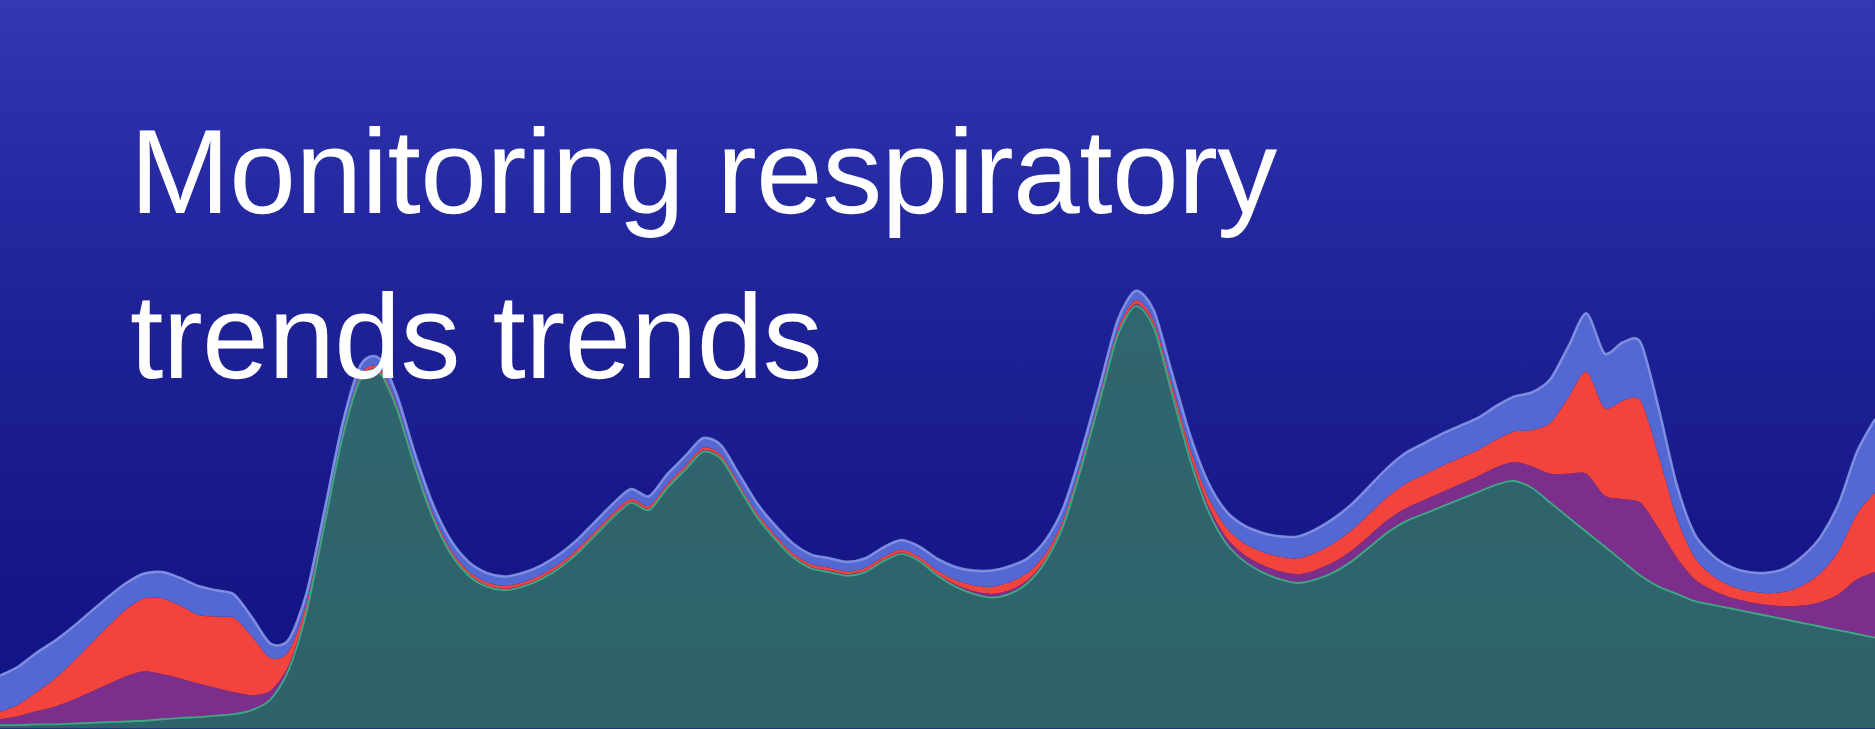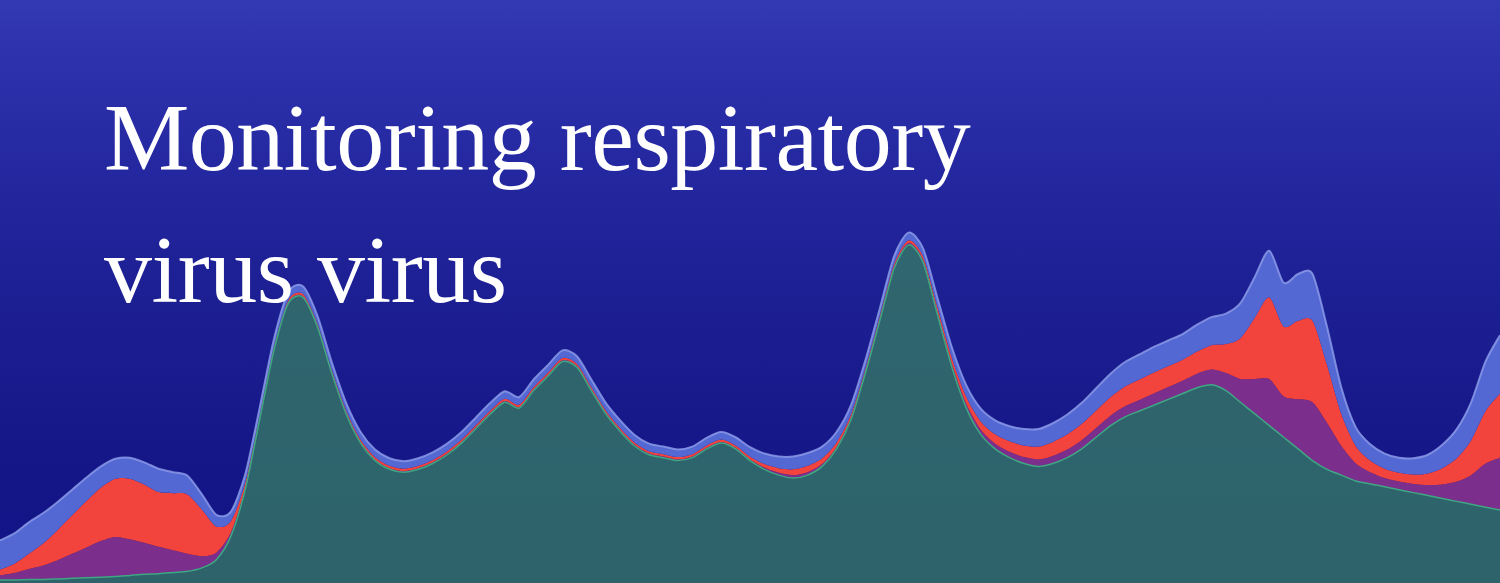--- a/index.html
+++ b/index.html
@@ -45,21 +45,20 @@
     z-index: 5;
   }
   .title-line {
     display: block;
     color: #ffffff;
     font-size: 96px;
     line-height: 1.38;
     font-weight: 300;
     letter-spacing: -0.5px;
     white-space: nowrap;
-    font-family: Liberation Serif, serif;
   }
 </style>
 </head>
 <body>
 
 <div class="banner">
 
   <div class="chart-layer">
     <svg viewBox="0 0 1500 583" preserveAspectRatio="none">
       <g id="chart-groups">
@@ -68,16 +67,16 @@
           <path d="M 0.00 569.59 C 1.92 568.81, 10.58 565.86, 14.42 563.76 C 18.27 561.66, 25.00 556.57, 28.85 553.85 C 32.69 551.13, 39.42 546.54, 43.27 543.36 C 47.12 540.17, 53.85 533.68, 57.69 529.95 C 61.54 526.22, 68.27 519.26, 72.12 515.37 C 75.96 511.49, 82.69 504.53, 86.54 500.80 C 90.38 497.07, 97.12 490.34, 100.96 487.39 C 104.81 484.43, 111.54 479.81, 115.38 478.64 C 119.23 477.48, 125.96 477.87, 129.81 478.64 C 133.65 479.42, 140.38 482.69, 144.23 484.47 C 148.08 486.26, 154.81 490.89, 158.65 492.05 C 162.50 493.22, 169.23 492.91, 173.08 493.22 C 176.92 493.53, 183.65 492.21, 187.50 494.38 C 191.35 496.56, 198.08 505.27, 201.92 509.54 C 205.77 513.82, 212.50 524.89, 216.35 526.45 C 220.19 528.00, 226.92 527.03, 230.77 521.20 C 234.62 515.37, 241.35 496.79, 245.19 482.72 C 249.04 468.65, 255.77 433.87, 259.62 415.68 C 263.46 397.49, 270.19 361.77, 274.04 346.30 C 277.88 330.83, 284.62 306.66, 288.46 299.66 C 292.31 292.67, 299.04 290.72, 302.88 293.83 C 306.73 296.94, 313.46 312.88, 317.31 322.98 C 321.15 333.09, 327.88 357.96, 331.73 369.62 C 335.58 381.28, 342.31 401.10, 346.15 410.43 C 350.00 419.76, 356.73 433.36, 360.58 439.58 C 364.42 445.80, 371.15 453.57, 375.00 457.07 C 378.85 460.57, 385.58 464.26, 389.42 465.82 C 393.27 467.37, 400.00 468.73, 403.85 468.73 C 407.69 468.73, 414.42 466.98, 418.27 465.82 C 422.12 464.65, 428.85 461.93, 432.69 459.99 C 436.54 458.04, 443.27 453.96, 447.12 451.24 C 450.96 448.52, 457.69 443.08, 461.54 439.58 C 465.38 436.08, 472.12 428.89, 475.96 425.01 C 479.81 421.12, 486.54 413.93, 490.38 410.43 C 494.23 406.93, 500.96 399.55, 504.81 398.77 C 508.65 397.99, 515.38 406.16, 519.23 404.60 C 523.08 403.05, 529.81 391.39, 533.65 387.11 C 537.50 382.84, 544.23 376.42, 548.08 372.54 C 551.92 368.65, 558.65 359.13, 562.50 357.96 C 566.35 356.80, 573.08 359.91, 576.92 363.79 C 580.77 367.68, 587.50 380.89, 591.35 387.11 C 595.19 393.33, 601.92 404.99, 605.77 410.43 C 609.62 415.87, 616.35 423.65, 620.19 427.92 C 624.04 432.20, 630.77 439.39, 634.62 442.50 C 638.46 445.61, 645.19 449.69, 649.04 451.24 C 652.88 452.80, 659.62 453.38, 663.46 454.16 C 667.31 454.93, 674.04 457.07, 677.88 457.07 C 681.73 457.07, 688.46 455.71, 692.31 454.16 C 696.15 452.60, 702.88 447.36, 706.73 445.41 C 710.58 443.47, 717.31 439.58, 721.15 439.58 C 725.00 439.58, 731.73 443.16, 735.58 445.41 C 739.42 447.67, 746.15 454.00, 750.00 456.49 C 753.85 458.98, 760.58 462.51, 764.42 464.07 C 768.27 465.62, 775.00 467.45, 778.85 468.15 C 782.69 468.85, 789.42 469.63, 793.27 469.31 C 797.12 469.00, 803.85 467.29, 807.69 465.82 C 811.54 464.34, 818.27 461.35, 822.12 458.24 C 825.96 455.13, 832.69 448.33, 836.54 442.50 C 840.38 436.67, 847.12 424.39, 850.96 414.51 C 854.81 404.64, 861.54 381.59, 865.38 368.46 C 869.23 355.32, 875.96 329.98, 879.81 315.99 C 883.65 301.99, 890.38 273.62, 894.23 263.52 C 898.08 253.41, 904.81 241.13, 908.65 240.20 C 912.50 239.26, 919.23 247.58, 923.08 256.52 C 926.92 265.46, 933.65 293.72, 937.50 307.24 C 941.35 320.77, 948.08 345.99, 951.92 357.96 C 955.77 369.93, 962.50 388.55, 966.35 397.02 C 970.19 405.50, 976.92 416.53, 980.77 421.51 C 984.62 426.48, 991.35 431.69, 995.19 434.34 C 999.04 436.98, 1005.77 439.85, 1009.62 441.33 C 1013.46 442.81, 1020.19 444.71, 1024.04 445.41 C 1027.88 446.11, 1034.62 447.04, 1038.46 446.58 C 1042.31 446.11, 1049.04 443.55, 1052.88 441.91 C 1056.73 440.28, 1063.46 436.74, 1067.31 434.34 C 1071.15 431.93, 1077.88 427.03, 1081.73 423.84 C 1085.58 420.65, 1092.31 414.01, 1096.15 410.43 C 1100.00 406.86, 1106.73 400.21, 1110.58 397.02 C 1114.42 393.84, 1121.15 388.86, 1125.00 386.53 C 1128.85 384.20, 1135.58 381.40, 1139.42 379.53 C 1143.27 377.67, 1150.00 374.32, 1153.85 372.54 C 1157.69 370.75, 1164.42 367.83, 1168.27 366.12 C 1172.12 364.41, 1178.85 361.65, 1182.69 359.71 C 1186.54 357.77, 1193.27 353.49, 1197.12 351.55 C 1200.96 349.61, 1207.69 346.15, 1211.54 345.14 C 1215.38 344.13, 1222.12 344.90, 1225.96 343.97 C 1229.81 343.04, 1236.54 341.64, 1240.38 338.14 C 1244.23 334.64, 1250.96 323.18, 1254.81 317.74 C 1258.65 312.29, 1265.38 296.16, 1269.23 297.33 C 1273.08 298.50, 1279.81 323.37, 1283.65 326.48 C 1287.50 329.59, 1294.23 321.43, 1298.08 320.65 C 1301.92 319.87, 1308.65 314.82, 1312.50 320.65 C 1316.35 326.48, 1323.08 351.94, 1326.92 364.38 C 1330.77 376.81, 1337.50 403.05, 1341.35 413.93 C 1345.19 424.81, 1351.92 439.78, 1355.77 446.00 C 1359.62 452.21, 1366.35 457.54, 1370.19 460.57 C 1374.04 463.60, 1380.77 467.10, 1384.62 468.73 C 1388.46 470.36, 1395.19 472.04, 1399.04 472.81 C 1402.88 473.59, 1409.62 474.48, 1413.46 474.56 C 1417.31 474.64, 1424.04 474.25, 1427.88 473.40 C 1431.73 472.54, 1438.46 470.17, 1442.31 468.15 C 1446.15 466.13, 1452.88 461.97, 1456.73 458.24 C 1460.58 454.51, 1467.31 446.46, 1471.15 440.16 C 1475.00 433.87, 1481.73 417.23, 1485.58 411.01 C 1489.42 404.80, 1498.08 395.86, 1500.00 393.52 L 1500.00 457.65 C 1498.08 458.43, 1489.42 461.15, 1485.58 463.49 C 1481.73 465.82, 1475.00 472.74, 1471.15 475.14 C 1467.31 477.55, 1460.58 480.31, 1456.73 481.56 C 1452.88 482.80, 1446.15 484.01, 1442.31 484.47 C 1438.46 484.94, 1431.73 485.13, 1427.88 485.06 C 1424.04 484.98, 1417.31 484.36, 1413.46 483.89 C 1409.62 483.42, 1402.88 482.34, 1399.04 481.56 C 1395.19 480.78, 1388.46 479.30, 1384.62 478.06 C 1380.77 476.82, 1374.04 474.17, 1370.19 472.23 C 1366.35 470.29, 1359.62 466.98, 1355.77 463.49 C 1351.92 459.99, 1345.19 451.44, 1341.35 446.00 C 1337.50 440.55, 1330.77 428.50, 1326.92 422.67 C 1323.08 416.84, 1316.35 405.38, 1312.50 402.27 C 1308.65 399.16, 1301.92 400.13, 1298.08 399.36 C 1294.23 398.58, 1287.50 399.16, 1283.65 396.44 C 1279.81 393.72, 1273.08 381.28, 1269.23 378.95 C 1265.38 376.62, 1258.65 378.95, 1254.81 378.95 C 1250.96 378.95, 1244.23 379.73, 1240.38 378.95 C 1236.54 378.17, 1229.81 374.36, 1225.96 373.12 C 1222.12 371.88, 1215.38 369.54, 1211.54 369.62 C 1207.69 369.70, 1200.96 372.23, 1197.12 373.70 C 1193.27 375.18, 1186.54 378.91, 1182.69 380.70 C 1178.85 382.49, 1172.12 385.40, 1168.27 387.11 C 1164.42 388.82, 1157.69 391.81, 1153.85 393.52 C 1150.00 395.24, 1143.27 398.23, 1139.42 399.94 C 1135.58 401.65, 1128.85 404.25, 1125.00 406.35 C 1121.15 408.45, 1114.42 412.80, 1110.58 415.68 C 1106.73 418.56, 1100.00 424.66, 1096.15 427.92 C 1092.31 431.19, 1085.58 437.29, 1081.73 440.16 C 1077.88 443.04, 1071.15 447.39, 1067.31 449.49 C 1063.46 451.59, 1056.73 454.58, 1052.88 455.91 C 1049.04 457.23, 1042.31 459.25, 1038.46 459.40 C 1034.62 459.56, 1027.88 458.08, 1024.04 457.07 C 1020.19 456.06, 1013.46 453.61, 1009.62 451.82 C 1005.77 450.04, 999.04 446.62, 995.19 443.66 C 991.35 440.71, 984.62 434.96, 980.77 429.67 C 976.92 424.39, 970.19 412.80, 966.35 404.02 C 962.50 395.24, 955.77 376.07, 951.92 363.79 C 948.08 351.51, 941.35 325.74, 937.50 311.90 C 933.65 298.07, 926.92 269.19, 923.08 260.02 C 919.23 250.85, 912.50 242.26, 908.65 243.11 C 904.81 243.97, 898.08 256.33, 894.23 266.43 C 890.38 276.54, 883.65 304.91, 879.81 318.90 C 875.96 332.89, 869.23 358.16, 865.38 371.37 C 861.54 384.59, 854.81 407.91, 850.96 418.01 C 847.12 428.12, 840.38 441.02, 836.54 447.16 C 832.69 453.30, 825.96 460.73, 822.12 464.07 C 818.27 467.41, 811.54 470.75, 807.69 472.23 C 803.85 473.71, 797.12 475.07, 793.27 475.14 C 789.42 475.22, 782.69 473.82, 778.85 472.81 C 775.00 471.80, 768.27 469.35, 764.42 467.57 C 760.58 465.78, 753.85 462.05, 750.00 459.40 C 746.15 456.76, 739.42 450.08, 735.58 447.74 C 731.73 445.41, 725.00 441.91, 721.15 441.91 C 717.31 441.91, 710.58 445.80, 706.73 447.74 C 702.88 449.69, 696.15 454.93, 692.31 456.49 C 688.46 458.04, 681.73 459.40, 677.88 459.40 C 674.04 459.40, 667.31 457.27, 663.46 456.49 C 659.62 455.71, 652.88 455.13, 649.04 453.57 C 645.19 452.02, 638.46 447.94, 634.62 444.83 C 630.77 441.72, 624.04 434.53, 620.19 430.25 C 616.35 425.98, 609.62 418.21, 605.77 412.76 C 601.92 407.32, 595.19 395.66, 591.35 389.44 C 587.50 383.23, 580.77 370.01, 576.92 366.12 C 573.08 362.24, 566.35 359.13, 562.50 360.29 C 558.65 361.46, 551.92 370.98, 548.08 374.87 C 544.23 378.76, 537.50 385.17, 533.65 389.44 C 529.81 393.72, 523.08 405.38, 519.23 406.93 C 515.38 408.49, 508.65 400.33, 504.81 401.10 C 500.96 401.88, 494.23 409.27, 490.38 412.76 C 486.54 416.26, 479.81 423.45, 475.96 427.34 C 472.12 431.23, 465.38 438.42, 461.54 441.91 C 457.69 445.41, 450.96 450.85, 447.12 453.57 C 443.27 456.29, 436.54 460.38, 432.69 462.32 C 428.85 464.26, 422.12 466.98, 418.27 468.15 C 414.42 469.31, 407.69 471.06, 403.85 471.06 C 400.00 471.06, 393.27 469.70, 389.42 468.15 C 385.58 466.59, 378.85 462.90, 375.00 459.40 C 371.15 455.91, 364.42 448.13, 360.58 441.91 C 356.73 435.70, 350.00 422.09, 346.15 412.76 C 342.31 403.44, 335.58 383.61, 331.73 371.95 C 327.88 360.29, 321.15 335.42, 317.31 325.31 C 313.46 315.21, 306.73 299.27, 302.88 296.16 C 299.04 293.05, 292.31 295.00, 288.46 301.99 C 284.62 308.99, 277.88 333.09, 274.04 348.63 C 270.19 364.18, 263.46 400.02, 259.62 418.59 C 255.77 437.17, 249.04 472.74, 245.19 487.97 C 241.35 503.21, 234.62 524.23, 230.77 532.86 C 226.92 541.49, 220.19 549.57, 216.35 552.68 C 212.50 555.79, 205.77 556.03, 201.92 556.18 C 198.08 556.34, 191.35 554.63, 187.50 553.85 C 183.65 553.07, 176.92 551.28, 173.08 550.35 C 169.23 549.42, 162.50 547.86, 158.65 546.85 C 154.81 545.84, 148.08 543.78, 144.23 542.77 C 140.38 541.76, 133.65 540.05, 129.81 539.27 C 125.96 538.50, 119.23 536.71, 115.38 536.94 C 111.54 537.18, 104.81 539.62, 100.96 541.02 C 97.12 542.42, 90.38 545.73, 86.54 547.44 C 82.69 549.15, 75.96 552.14, 72.12 553.85 C 68.27 555.56, 61.54 558.71, 57.69 560.26 C 53.85 561.82, 47.12 564.34, 43.27 565.51 C 39.42 566.68, 32.69 568.00, 28.85 569.01 C 25.00 570.02, 18.27 572.23, 14.42 573.09 C 10.58 573.94, 1.92 575.11, 0.00 575.42 Z" fill="#f2433c" fill-opacity="1"></path>
           <path d="M 0.00 540.44 C 1.92 539.51, 10.58 535.85, 14.42 533.44 C 18.27 531.04, 25.00 525.09, 28.85 522.37 C 32.69 519.65, 39.42 515.76, 43.27 513.04 C 47.12 510.32, 53.85 505.07, 57.69 501.96 C 61.54 498.85, 68.27 492.98, 72.12 489.72 C 75.96 486.46, 82.69 480.59, 86.54 477.48 C 90.38 474.37, 97.12 468.89, 100.96 466.40 C 104.81 463.91, 111.54 459.99, 115.38 458.82 C 119.23 457.66, 125.96 457.19, 129.81 457.65 C 133.65 458.12, 140.38 460.84, 144.23 462.32 C 148.08 463.80, 154.81 467.41, 158.65 468.73 C 162.50 470.05, 169.23 471.30, 173.08 472.23 C 176.92 473.16, 183.65 472.77, 187.50 475.73 C 191.35 478.68, 198.08 489.18, 201.92 494.38 C 205.77 499.59, 212.50 512.46, 216.35 514.79 C 220.19 517.12, 226.92 517.24, 230.77 511.87 C 234.62 506.51, 241.35 488.40, 245.19 474.56 C 249.04 460.73, 255.77 426.21, 259.62 408.10 C 263.46 389.99, 270.19 354.19, 274.04 338.72 C 277.88 323.25, 284.62 299.08, 288.46 292.08 C 292.31 285.09, 299.04 283.14, 302.88 286.25 C 306.73 289.36, 313.46 305.30, 317.31 315.40 C 321.15 325.51, 327.88 350.38, 331.73 362.04 C 335.58 373.70, 342.31 393.53, 346.15 402.85 C 350.00 412.18, 356.73 425.78, 360.58 432.00 C 364.42 438.22, 371.15 446.00, 375.00 449.49 C 378.85 452.99, 385.58 456.68, 389.42 458.24 C 393.27 459.79, 400.00 461.15, 403.85 461.15 C 407.69 461.15, 414.42 459.40, 418.27 458.24 C 422.12 457.07, 428.85 454.35, 432.69 452.41 C 436.54 450.46, 443.27 446.38, 447.12 443.66 C 450.96 440.94, 457.69 435.50, 461.54 432.00 C 465.38 428.50, 472.12 421.31, 475.96 417.43 C 479.81 413.54, 486.54 406.35, 490.38 402.85 C 494.23 399.36, 500.96 391.97, 504.81 391.19 C 508.65 390.42, 515.38 398.58, 519.23 397.02 C 523.08 395.47, 529.81 383.81, 533.65 379.53 C 537.50 375.26, 544.23 368.84, 548.08 364.96 C 551.92 361.07, 558.65 351.55, 562.50 350.38 C 566.35 349.22, 573.08 352.33, 576.92 356.21 C 580.77 360.10, 587.50 373.31, 591.35 379.53 C 595.19 385.75, 601.92 397.41, 605.77 402.85 C 609.62 408.29, 616.35 416.07, 620.19 420.34 C 624.04 424.62, 630.77 431.81, 634.62 434.92 C 638.46 438.03, 645.19 442.11, 649.04 443.66 C 652.88 445.22, 659.62 445.80, 663.46 446.58 C 667.31 447.36, 674.04 449.49, 677.88 449.49 C 681.73 449.49, 688.46 448.13, 692.31 446.58 C 696.15 445.02, 702.88 439.78, 706.73 437.83 C 710.58 435.89, 717.31 432.08, 721.15 432.00 C 725.00 431.93, 731.73 435.23, 735.58 437.25 C 739.42 439.27, 746.15 444.98, 750.00 447.16 C 753.85 449.34, 760.58 452.33, 764.42 453.57 C 768.27 454.82, 775.00 456.10, 778.85 456.49 C 782.69 456.88, 789.42 456.96, 793.27 456.49 C 797.12 456.02, 803.85 454.31, 807.69 452.99 C 811.54 451.67, 818.27 449.38, 822.12 446.58 C 825.96 443.78, 832.69 437.52, 836.54 432.00 C 840.38 426.48, 847.12 414.75, 850.96 405.18 C 854.81 395.62, 861.54 373.20, 865.38 360.29 C 869.23 347.39, 875.96 322.32, 879.81 308.41 C 883.65 294.49, 890.38 266.04, 894.23 255.94 C 898.08 245.83, 904.81 233.63, 908.65 232.62 C 912.50 231.61, 919.23 239.65, 923.08 248.36 C 926.92 257.06, 933.65 284.70, 937.50 297.91 C 941.35 311.13, 948.08 335.81, 951.92 347.47 C 955.77 359.13, 962.50 377.20, 966.35 385.36 C 970.19 393.53, 976.92 404.02, 980.77 408.68 C 984.62 413.35, 991.35 418.01, 995.19 420.34 C 999.04 422.68, 1005.77 425.01, 1009.62 426.17 C 1013.46 427.34, 1020.19 428.70, 1024.04 429.09 C 1027.88 429.48, 1034.62 429.87, 1038.46 429.09 C 1042.31 428.31, 1049.04 425.20, 1052.88 423.26 C 1056.73 421.31, 1063.46 417.23, 1067.31 414.51 C 1071.15 411.79, 1077.88 406.35, 1081.73 402.85 C 1085.58 399.36, 1092.31 392.16, 1096.15 388.28 C 1100.00 384.39, 1106.73 377.20, 1110.58 373.70 C 1114.42 370.20, 1121.15 364.61, 1125.00 362.04 C 1128.85 359.48, 1135.58 356.49, 1139.42 354.46 C 1143.27 352.44, 1150.00 348.75, 1153.85 346.88 C 1157.69 345.02, 1164.42 342.18, 1168.27 340.47 C 1172.12 338.76, 1178.85 336.16, 1182.69 334.06 C 1186.54 331.96, 1193.27 326.99, 1197.12 324.73 C 1200.96 322.48, 1207.69 318.63, 1211.54 317.15 C 1215.38 315.68, 1222.12 315.52, 1225.96 313.65 C 1229.81 311.79, 1236.54 308.06, 1240.38 303.16 C 1244.23 298.26, 1250.96 283.92, 1254.81 276.93 C 1258.65 269.93, 1265.38 249.91, 1269.23 250.69 C 1273.08 251.47, 1279.81 279.65, 1283.65 282.75 C 1287.50 285.86, 1294.23 275.18, 1298.08 274.01 C 1301.92 272.84, 1308.65 267.01, 1312.50 274.01 C 1316.35 281.01, 1323.08 311.32, 1326.92 326.48 C 1330.77 341.64, 1337.50 374.25, 1341.35 387.69 C 1345.19 401.14, 1351.92 419.80, 1355.77 427.34 C 1359.62 434.88, 1366.35 440.75, 1370.19 444.25 C 1374.04 447.74, 1380.77 451.79, 1384.62 453.57 C 1388.46 455.36, 1395.19 457.03, 1399.04 457.65 C 1402.88 458.28, 1409.62 458.63, 1413.46 458.24 C 1417.31 457.85, 1424.04 456.53, 1427.88 454.74 C 1431.73 452.95, 1438.46 448.25, 1442.31 444.83 C 1446.15 441.41, 1452.88 434.76, 1456.73 429.09 C 1460.58 423.41, 1467.31 411.29, 1471.15 402.27 C 1475.00 393.25, 1481.73 370.40, 1485.58 361.46 C 1489.42 352.52, 1498.08 338.72, 1500.00 335.23 L 1500.00 393.52 C 1498.08 395.86, 1489.42 404.80, 1485.58 411.01 C 1481.73 417.23, 1475.00 433.87, 1471.15 440.16 C 1467.31 446.46, 1460.58 454.51, 1456.73 458.24 C 1452.88 461.97, 1446.15 466.13, 1442.31 468.15 C 1438.46 470.17, 1431.73 472.54, 1427.88 473.40 C 1424.04 474.25, 1417.31 474.64, 1413.46 474.56 C 1409.62 474.48, 1402.88 473.59, 1399.04 472.81 C 1395.19 472.04, 1388.46 470.36, 1384.62 468.73 C 1380.77 467.10, 1374.04 463.60, 1370.19 460.57 C 1366.35 457.54, 1359.62 452.21, 1355.77 446.00 C 1351.92 439.78, 1345.19 424.81, 1341.35 413.93 C 1337.50 403.05, 1330.77 376.81, 1326.92 364.38 C 1323.08 351.94, 1316.35 326.48, 1312.50 320.65 C 1308.65 314.82, 1301.92 319.87, 1298.08 320.65 C 1294.23 321.43, 1287.50 329.59, 1283.65 326.48 C 1279.81 323.37, 1273.08 298.50, 1269.23 297.33 C 1265.38 296.16, 1258.65 312.29, 1254.81 317.74 C 1250.96 323.18, 1244.23 334.64, 1240.38 338.14 C 1236.54 341.64, 1229.81 343.04, 1225.96 343.97 C 1222.12 344.90, 1215.38 344.13, 1211.54 345.14 C 1207.69 346.15, 1200.96 349.61, 1197.12 351.55 C 1193.27 353.49, 1186.54 357.77, 1182.69 359.71 C 1178.85 361.65, 1172.12 364.41, 1168.27 366.12 C 1164.42 367.83, 1157.69 370.75, 1153.85 372.54 C 1150.00 374.32, 1143.27 377.67, 1139.42 379.53 C 1135.58 381.40, 1128.85 384.20, 1125.00 386.53 C 1121.15 388.86, 1114.42 393.84, 1110.58 397.02 C 1106.73 400.21, 1100.00 406.86, 1096.15 410.43 C 1092.31 414.01, 1085.58 420.65, 1081.73 423.84 C 1077.88 427.03, 1071.15 431.93, 1067.31 434.34 C 1063.46 436.74, 1056.73 440.28, 1052.88 441.91 C 1049.04 443.55, 1042.31 446.11, 1038.46 446.58 C 1034.62 447.04, 1027.88 446.11, 1024.04 445.41 C 1020.19 444.71, 1013.46 442.81, 1009.62 441.33 C 1005.77 439.85, 999.04 436.98, 995.19 434.34 C 991.35 431.69, 984.62 426.48, 980.77 421.51 C 976.92 416.53, 970.19 405.50, 966.35 397.02 C 962.50 388.55, 955.77 369.93, 951.92 357.96 C 948.08 345.99, 941.35 320.77, 937.50 307.24 C 933.65 293.72, 926.92 265.46, 923.08 256.52 C 919.23 247.58, 912.50 239.26, 908.65 240.20 C 904.81 241.13, 898.08 253.41, 894.23 263.52 C 890.38 273.62, 883.65 301.99, 879.81 315.99 C 875.96 329.98, 869.23 355.32, 865.38 368.46 C 861.54 381.59, 854.81 404.64, 850.96 414.51 C 847.12 424.39, 840.38 436.67, 836.54 442.50 C 832.69 448.33, 825.96 455.13, 822.12 458.24 C 818.27 461.35, 811.54 464.34, 807.69 465.82 C 803.85 467.29, 797.12 469.00, 793.27 469.31 C 789.42 469.63, 782.69 468.85, 778.85 468.15 C 775.00 467.45, 768.27 465.62, 764.42 464.07 C 760.58 462.51, 753.85 458.98, 750.00 456.49 C 746.15 454.00, 739.42 447.67, 735.58 445.41 C 731.73 443.16, 725.00 439.58, 721.15 439.58 C 717.31 439.58, 710.58 443.47, 706.73 445.41 C 702.88 447.36, 696.15 452.60, 692.31 454.16 C 688.46 455.71, 681.73 457.07, 677.88 457.07 C 674.04 457.07, 667.31 454.93, 663.46 454.16 C 659.62 453.38, 652.88 452.80, 649.04 451.24 C 645.19 449.69, 638.46 445.61, 634.62 442.50 C 630.77 439.39, 624.04 432.20, 620.19 427.92 C 616.35 423.65, 609.62 415.87, 605.77 410.43 C 601.92 404.99, 595.19 393.33, 591.35 387.11 C 587.50 380.89, 580.77 367.68, 576.92 363.79 C 573.08 359.91, 566.35 356.80, 562.50 357.96 C 558.65 359.13, 551.92 368.65, 548.08 372.54 C 544.23 376.42, 537.50 382.84, 533.65 387.11 C 529.81 391.39, 523.08 403.05, 519.23 404.60 C 515.38 406.16, 508.65 397.99, 504.81 398.77 C 500.96 399.55, 494.23 406.93, 490.38 410.43 C 486.54 413.93, 479.81 421.12, 475.96 425.01 C 472.12 428.89, 465.38 436.08, 461.54 439.58 C 457.69 443.08, 450.96 448.52, 447.12 451.24 C 443.27 453.96, 436.54 458.04, 432.69 459.99 C 428.85 461.93, 422.12 464.65, 418.27 465.82 C 414.42 466.98, 407.69 468.73, 403.85 468.73 C 400.00 468.73, 393.27 467.37, 389.42 465.82 C 385.58 464.26, 378.85 460.57, 375.00 457.07 C 371.15 453.57, 364.42 445.80, 360.58 439.58 C 356.73 433.36, 350.00 419.76, 346.15 410.43 C 342.31 401.10, 335.58 381.28, 331.73 369.62 C 327.88 357.96, 321.15 333.09, 317.31 322.98 C 313.46 312.88, 306.73 296.94, 302.88 293.83 C 299.04 290.72, 292.31 292.67, 288.46 299.66 C 284.62 306.66, 277.88 330.83, 274.04 346.30 C 270.19 361.77, 263.46 397.49, 259.62 415.68 C 255.77 433.87, 249.04 468.65, 245.19 482.72 C 241.35 496.79, 234.62 515.37, 230.77 521.20 C 226.92 527.03, 220.19 528.00, 216.35 526.45 C 212.50 524.89, 205.77 513.82, 201.92 509.54 C 198.08 505.27, 191.35 496.56, 187.50 494.38 C 183.65 492.21, 176.92 493.53, 173.08 493.22 C 169.23 492.91, 162.50 493.22, 158.65 492.05 C 154.81 490.89, 148.08 486.26, 144.23 484.47 C 140.38 482.69, 133.65 479.42, 129.81 478.64 C 125.96 477.87, 119.23 477.48, 115.38 478.64 C 111.54 479.81, 104.81 484.43, 100.96 487.39 C 97.12 490.34, 90.38 497.07, 86.54 500.80 C 82.69 504.53, 75.96 511.49, 72.12 515.37 C 68.27 519.26, 61.54 526.22, 57.69 529.95 C 53.85 533.68, 47.12 540.17, 43.27 543.36 C 39.42 546.54, 32.69 551.13, 28.85 553.85 C 25.00 556.57, 18.27 561.66, 14.42 563.76 C 10.58 565.86, 1.92 568.81, 0.00 569.59 Z" fill="#5468d4" fill-opacity="1"></path>
           <path d="M 0.00 580.09 C 1.92 580.09, 10.58 580.16, 14.42 580.09 C 18.27 580.01, 25.00 579.58, 28.85 579.50 C 32.69 579.42, 39.42 579.58, 43.27 579.50 C 47.12 579.42, 53.85 579.07, 57.69 578.92 C 61.54 578.76, 68.27 578.49, 72.12 578.34 C 75.96 578.18, 82.69 577.91, 86.54 577.75 C 90.38 577.60, 97.12 577.33, 100.96 577.17 C 104.81 577.01, 111.54 576.82, 115.38 576.59 C 119.23 576.35, 125.96 575.73, 129.81 575.42 C 133.65 575.11, 140.38 574.49, 144.23 574.25 C 148.08 574.02, 154.81 573.91, 158.65 573.67 C 162.50 573.44, 169.23 572.82, 173.08 572.51 C 176.92 572.20, 183.65 571.96, 187.50 571.34 C 191.35 570.72, 198.08 569.40, 201.92 567.84 C 205.77 566.29, 212.50 563.88, 216.35 559.68 C 220.19 555.48, 226.92 545.69, 230.77 536.36 C 234.62 527.03, 241.35 505.27, 245.19 489.72 C 249.04 474.17, 255.77 438.42, 259.62 419.76 C 263.46 401.10, 270.19 365.35, 274.04 349.80 C 277.88 334.25, 284.62 310.16, 288.46 303.16 C 292.31 296.16, 299.04 294.22, 302.88 297.33 C 306.73 300.44, 313.46 316.37, 317.31 326.48 C 321.15 336.59, 327.88 361.46, 331.73 373.12 C 335.58 384.78, 342.31 404.60, 346.15 413.93 C 350.00 423.26, 356.73 436.86, 360.58 443.08 C 364.42 449.30, 371.15 457.07, 375.00 460.57 C 378.85 464.07, 385.58 467.76, 389.42 469.31 C 393.27 470.87, 400.00 472.23, 403.85 472.23 C 407.69 472.23, 414.42 470.48, 418.27 469.31 C 422.12 468.15, 428.85 465.43, 432.69 463.49 C 436.54 461.54, 443.27 457.46, 447.12 454.74 C 450.96 452.02, 457.69 446.58, 461.54 443.08 C 465.38 439.58, 472.12 432.39, 475.96 428.50 C 479.81 424.62, 486.54 417.43, 490.38 413.93 C 494.23 410.43, 500.96 403.05, 504.81 402.27 C 508.65 401.49, 515.38 409.65, 519.23 408.10 C 523.08 406.55, 529.81 394.89, 533.65 390.61 C 537.50 386.33, 544.23 379.92, 548.08 376.03 C 551.92 372.15, 558.65 362.63, 562.50 361.46 C 566.35 360.29, 573.08 363.40, 576.92 367.29 C 580.77 371.18, 587.50 384.39, 591.35 390.61 C 595.19 396.83, 601.92 408.49, 605.77 413.93 C 609.62 419.37, 616.35 427.14, 620.19 431.42 C 624.04 435.70, 630.77 442.89, 634.62 446.00 C 638.46 449.10, 645.19 453.19, 649.04 454.74 C 652.88 456.29, 659.62 456.88, 663.46 457.65 C 667.31 458.43, 674.04 460.57, 677.88 460.57 C 681.73 460.57, 688.46 459.21, 692.31 457.65 C 696.15 456.10, 702.88 450.85, 706.73 448.91 C 710.58 446.97, 717.31 443.08, 721.15 443.08 C 725.00 443.08, 731.73 446.58, 735.58 448.91 C 739.42 451.24, 746.15 457.85, 750.00 460.57 C 753.85 463.29, 760.58 467.37, 764.42 469.31 C 768.27 471.26, 775.00 473.98, 778.85 475.14 C 782.69 476.31, 789.42 478.06, 793.27 478.06 C 797.12 478.06, 803.85 476.70, 807.69 475.14 C 811.54 473.59, 818.27 469.90, 822.12 466.40 C 825.96 462.90, 832.69 455.13, 836.54 448.91 C 840.38 442.69, 847.12 429.87, 850.96 419.76 C 854.81 409.65, 861.54 386.33, 865.38 373.12 C 869.23 359.91, 875.96 334.64, 879.81 320.65 C 883.65 306.66, 890.38 278.29, 894.23 268.18 C 898.08 258.07, 904.81 245.64, 908.65 244.86 C 912.50 244.08, 919.23 253.02, 923.08 262.35 C 926.92 271.68, 933.65 300.83, 937.50 314.82 C 941.35 328.81, 948.08 354.85, 951.92 367.29 C 955.77 379.73, 962.50 399.16, 966.35 408.10 C 970.19 417.04, 976.92 428.89, 980.77 434.34 C 984.62 439.78, 991.35 445.80, 995.19 448.91 C 999.04 452.02, 1005.77 455.71, 1009.62 457.65 C 1013.46 459.60, 1020.19 462.32, 1024.04 463.49 C 1027.88 464.65, 1034.62 466.40, 1038.46 466.40 C 1042.31 466.40, 1049.04 464.65, 1052.88 463.49 C 1056.73 462.32, 1063.46 459.60, 1067.31 457.65 C 1071.15 455.71, 1077.88 451.63, 1081.73 448.91 C 1085.58 446.19, 1092.31 440.36, 1096.15 437.25 C 1100.00 434.14, 1106.73 428.31, 1110.58 425.59 C 1114.42 422.87, 1121.15 418.79, 1125.00 416.85 C 1128.85 414.90, 1135.58 412.57, 1139.42 411.01 C 1143.27 409.46, 1150.00 406.74, 1153.85 405.19 C 1157.69 403.63, 1164.42 400.91, 1168.27 399.36 C 1172.12 397.80, 1178.85 395.08, 1182.69 393.52 C 1186.54 391.97, 1193.27 388.86, 1197.12 387.69 C 1200.96 386.53, 1207.69 384.39, 1211.54 384.78 C 1215.38 385.17, 1222.12 388.28, 1225.96 390.61 C 1229.81 392.94, 1236.54 399.16, 1240.38 402.27 C 1244.23 405.38, 1250.96 410.82, 1254.81 413.93 C 1258.65 417.04, 1265.38 422.48, 1269.23 425.59 C 1273.08 428.70, 1279.81 434.14, 1283.65 437.25 C 1287.50 440.36, 1294.23 445.80, 1298.08 448.91 C 1301.92 452.02, 1308.65 457.85, 1312.50 460.57 C 1316.35 463.29, 1323.08 467.37, 1326.92 469.31 C 1330.77 471.26, 1337.50 473.59, 1341.35 475.14 C 1345.19 476.70, 1351.92 479.81, 1355.77 480.98 C 1359.62 482.14, 1366.35 483.11, 1370.19 483.89 C 1374.04 484.67, 1380.77 486.03, 1384.62 486.81 C 1388.46 487.58, 1395.19 488.94, 1399.04 489.72 C 1402.88 490.50, 1409.62 491.86, 1413.46 492.63 C 1417.31 493.41, 1424.04 494.77, 1427.88 495.55 C 1431.73 496.33, 1438.46 497.69, 1442.31 498.47 C 1446.15 499.24, 1452.88 500.60, 1456.73 501.38 C 1460.58 502.16, 1467.31 503.52, 1471.15 504.30 C 1475.00 505.07, 1481.73 506.43, 1485.58 507.21 C 1489.42 507.99, 1498.08 509.74, 1500.00 510.13" fill="none" stroke="#3ea882" stroke-width="1.5"></path>
           <path d="M 0.00 540.44 C 1.92 539.51, 10.58 535.85, 14.42 533.44 C 18.27 531.04, 25.00 525.09, 28.85 522.37 C 32.69 519.65, 39.42 515.76, 43.27 513.04 C 47.12 510.32, 53.85 505.07, 57.69 501.96 C 61.54 498.85, 68.27 492.98, 72.12 489.72 C 75.96 486.46, 82.69 480.59, 86.54 477.48 C 90.38 474.37, 97.12 468.89, 100.96 466.40 C 104.81 463.91, 111.54 459.99, 115.38 458.82 C 119.23 457.66, 125.96 457.19, 129.81 457.65 C 133.65 458.12, 140.38 460.84, 144.23 462.32 C 148.08 463.80, 154.81 467.41, 158.65 468.73 C 162.50 470.05, 169.23 471.30, 173.08 472.23 C 176.92 473.16, 183.65 472.77, 187.50 475.73 C 191.35 478.68, 198.08 489.18, 201.92 494.38 C 205.77 499.59, 212.50 512.46, 216.35 514.79 C 220.19 517.12, 226.92 517.24, 230.77 511.87 C 234.62 506.51, 241.35 488.40, 245.19 474.56 C 249.04 460.73, 255.77 426.21, 259.62 408.10 C 263.46 389.99, 270.19 354.19, 274.04 338.72 C 277.88 323.25, 284.62 299.08, 288.46 292.08 C 292.31 285.09, 299.04 283.14, 302.88 286.25 C 306.73 289.36, 313.46 305.30, 317.31 315.40 C 321.15 325.51, 327.88 350.38, 331.73 362.04 C 335.58 373.70, 342.31 393.53, 346.15 402.85 C 350.00 412.18, 356.73 425.78, 360.58 432.00 C 364.42 438.22, 371.15 446.00, 375.00 449.49 C 378.85 452.99, 385.58 456.68, 389.42 458.24 C 393.27 459.79, 400.00 461.15, 403.85 461.15 C 407.69 461.15, 414.42 459.40, 418.27 458.24 C 422.12 457.07, 428.85 454.35, 432.69 452.41 C 436.54 450.46, 443.27 446.38, 447.12 443.66 C 450.96 440.94, 457.69 435.50, 461.54 432.00 C 465.38 428.50, 472.12 421.31, 475.96 417.43 C 479.81 413.54, 486.54 406.35, 490.38 402.85 C 494.23 399.36, 500.96 391.97, 504.81 391.19 C 508.65 390.42, 515.38 398.58, 519.23 397.02 C 523.08 395.47, 529.81 383.81, 533.65 379.53 C 537.50 375.26, 544.23 368.84, 548.08 364.96 C 551.92 361.07, 558.65 351.55, 562.50 350.38 C 566.35 349.22, 573.08 352.33, 576.92 356.21 C 580.77 360.10, 587.50 373.31, 591.35 379.53 C 595.19 385.75, 601.92 397.41, 605.77 402.85 C 609.62 408.29, 616.35 416.07, 620.19 420.34 C 624.04 424.62, 630.77 431.81, 634.62 434.92 C 638.46 438.03, 645.19 442.11, 649.04 443.66 C 652.88 445.22, 659.62 445.80, 663.46 446.58 C 667.31 447.36, 674.04 449.49, 677.88 449.49 C 681.73 449.49, 688.46 448.13, 692.31 446.58 C 696.15 445.02, 702.88 439.78, 706.73 437.83 C 710.58 435.89, 717.31 432.08, 721.15 432.00 C 725.00 431.93, 731.73 435.23, 735.58 437.25 C 739.42 439.27, 746.15 444.98, 750.00 447.16 C 753.85 449.34, 760.58 452.33, 764.42 453.57 C 768.27 454.82, 775.00 456.10, 778.85 456.49 C 782.69 456.88, 789.42 456.96, 793.27 456.49 C 797.12 456.02, 803.85 454.31, 807.69 452.99 C 811.54 451.67, 818.27 449.38, 822.12 446.58 C 825.96 443.78, 832.69 437.52, 836.54 432.00 C 840.38 426.48, 847.12 414.75, 850.96 405.18 C 854.81 395.62, 861.54 373.20, 865.38 360.29 C 869.23 347.39, 875.96 322.32, 879.81 308.41 C 883.65 294.49, 890.38 266.04, 894.23 255.94 C 898.08 245.83, 904.81 233.63, 908.65 232.62 C 912.50 231.61, 919.23 239.65, 923.08 248.36 C 926.92 257.06, 933.65 284.70, 937.50 297.91 C 941.35 311.13, 948.08 335.81, 951.92 347.47 C 955.77 359.13, 962.50 377.20, 966.35 385.36 C 970.19 393.53, 976.92 404.02, 980.77 408.68 C 984.62 413.35, 991.35 418.01, 995.19 420.34 C 999.04 422.68, 1005.77 425.01, 1009.62 426.17 C 1013.46 427.34, 1020.19 428.70, 1024.04 429.09 C 1027.88 429.48, 1034.62 429.87, 1038.46 429.09 C 1042.31 428.31, 1049.04 425.20, 1052.88 423.26 C 1056.73 421.31, 1063.46 417.23, 1067.31 414.51 C 1071.15 411.79, 1077.88 406.35, 1081.73 402.85 C 1085.58 399.36, 1092.31 392.16, 1096.15 388.28 C 1100.00 384.39, 1106.73 377.20, 1110.58 373.70 C 1114.42 370.20, 1121.15 364.61, 1125.00 362.04 C 1128.85 359.48, 1135.58 356.49, 1139.42 354.46 C 1143.27 352.44, 1150.00 348.75, 1153.85 346.88 C 1157.69 345.02, 1164.42 342.18, 1168.27 340.47 C 1172.12 338.76, 1178.85 336.16, 1182.69 334.06 C 1186.54 331.96, 1193.27 326.99, 1197.12 324.73 C 1200.96 322.48, 1207.69 318.63, 1211.54 317.15 C 1215.38 315.68, 1222.12 315.52, 1225.96 313.65 C 1229.81 311.79, 1236.54 308.06, 1240.38 303.16 C 1244.23 298.26, 1250.96 283.92, 1254.81 276.93 C 1258.65 269.93, 1265.38 249.91, 1269.23 250.69 C 1273.08 251.47, 1279.81 279.65, 1283.65 282.75 C 1287.50 285.86, 1294.23 275.18, 1298.08 274.01 C 1301.92 272.84, 1308.65 267.01, 1312.50 274.01 C 1316.35 281.01, 1323.08 311.32, 1326.92 326.48 C 1330.77 341.64, 1337.50 374.25, 1341.35 387.69 C 1345.19 401.14, 1351.92 419.80, 1355.77 427.34 C 1359.62 434.88, 1366.35 440.75, 1370.19 444.25 C 1374.04 447.74, 1380.77 451.79, 1384.62 453.57 C 1388.46 455.36, 1395.19 457.03, 1399.04 457.65 C 1402.88 458.28, 1409.62 458.63, 1413.46 458.24 C 1417.31 457.85, 1424.04 456.53, 1427.88 454.74 C 1431.73 452.95, 1438.46 448.25, 1442.31 444.83 C 1446.15 441.41, 1452.88 434.76, 1456.73 429.09 C 1460.58 423.41, 1467.31 411.29, 1471.15 402.27 C 1475.00 393.25, 1481.73 370.40, 1485.58 361.46 C 1489.42 352.52, 1498.08 338.72, 1500.00 335.23" fill="none" stroke="#8b9ae8" stroke-width="2" stroke-opacity="0.85"></path>
         </g>
     </svg>
   </div>
 
   <div class="title-block">
     <span class="title-line">Monitoring respiratory</span>
-    <span class="title-line">virus virus</span>
+    <span class="title-line">trends trends</span>
   </div>
 
 </div>
 
 </body></html>

